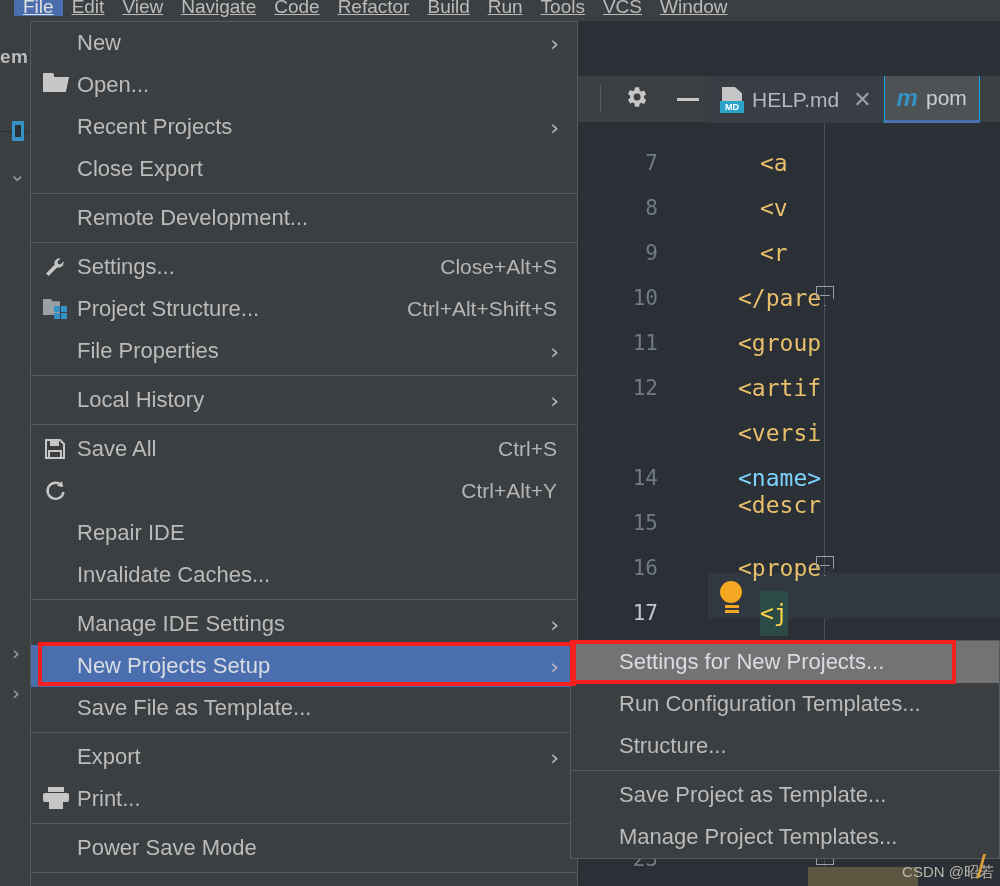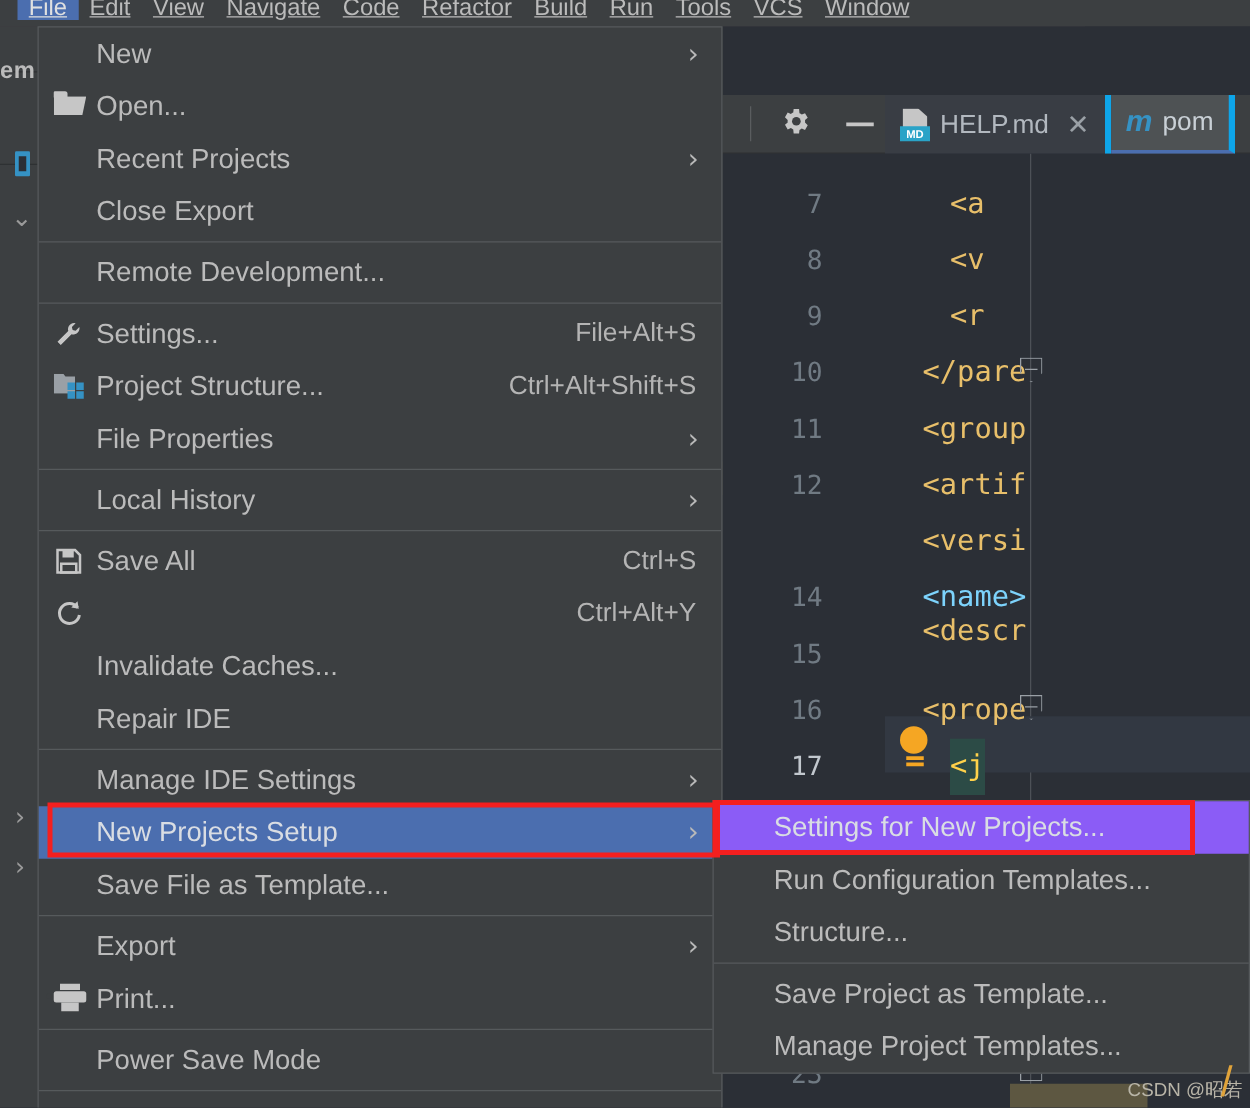--- a/index.html
+++ b/index.html
@@ -63,21 +63,21 @@
     display: flex; align-items: center;
   }
   .tb-sep { width: 1px; height: 28px; background: #5a5d5f; margin-left: 22px; }
   .gear { margin-left: 22px; }
   .minus { margin-left: 28px; width: 22px; height: 3px; background: #c6c6c6; }
 
   .tabs { position: absolute; left: 130px; top: 55px; height: 47px; display: flex; }
   .tab {
     height: 47px; display: flex; align-items: center; gap: 8px;
     padding: 0 12px; font-size: 21px; color: #b2b8bf;
-    background: #393d44; border-right: 5px solid #0ea5e9;
+    background: #393d44; border-right: 1px solid #0ea5e9;
   }
   .tab.active { background: #4e5254; color: #c9d0d6; border-bottom: 3px solid #4b6eaf; }
   .tab .md-icon {
     position: relative; width: 24px; height: 26px;
   }
   .md-icon .pg {
     position:absolute; left:2px; top:0; width:20px; height:18px; background:#c6c6c6;
     clip-path: polygon(0 0, 62% 0, 100% 38%, 100% 100%, 0 100%);
   }
   .md-icon .badge {
@@ -178,21 +178,21 @@
   
   .submenu {
     position: absolute; left: 570px; top: 640px; width: 430px;
     background: #3c3f41; border: 1px solid #565a5c;
     z-index: 45;
   }
   .smi {
     display: flex; align-items: center; height: 42px;
     padding-left: 48px; color: #bbbbbb; font-size: 22px; white-space: nowrap;
   }
-  .smi.sel { background: #8b5cf6; color: #d9dde3; }
+  .smi.sel { background: #737373; color: #d9dde3; }
 
   
   .redbox { position: absolute; border: 4px solid #f41f1f; z-index: 60; pointer-events: none; }
   #redbox-npsetup { left: 38px; top: 642px; width: 538px; height: 44px; }
   #redbox-settings { left: 570px; top: 640px; width: 386px; height: 44px; }
 </style>
 </head>
 <body>
 
 <div id="root">
@@ -346,21 +346,21 @@
 
     <div class="sep"></div>
 
     <div class="mi">
       <span class="mi-icon">
         <svg width="24" height="24" viewBox="0 0 24 24">
           <path fill="#c6c6c6" d="M17.5 3.5a5 5 0 0 0-5.9 6.3L3 18.4 5.6 21l8.6-8.6a5 5 0 0 0 6.3-5.9l-3 3-2.4-.6-.6-2.4z"></path>
         </svg>
       </span>
       <span class="label">Settings...</span>
-      <span class="accel">File+Alt+S</span>
+      <span class="accel">Close+Alt+S</span>
     </div>
 
     <div class="mi">
       <span class="mi-icon">
         <span class="ico-struct"><span class="f"></span><span class="b1"></span><span class="b2"></span><span class="b3"></span><span class="b4"></span></span>
       </span>
       <span class="label">Project Structure...</span>
       <span class="accel">Ctrl+Alt+Shift+S</span>
     </div>
 
@@ -394,25 +394,25 @@
       <span class="mi-icon">
         <svg width="24" height="24" viewBox="0 0 24 24">
           <path fill="none" stroke="#c6c6c6" stroke-width="2.4" d="M19 7a8 8 0 1 0 1.5 6"></path>
           <path fill="#c6c6c6" d="M19 2l1 6-6-1z"></path>
         </svg>
       </span>
       <span class="accel">Ctrl+Alt+Y</span>
     </div>
 
     <div class="mi">
+      <span class="label">Repair IDE</span>
+    </div>
+
+    <div class="mi">
       <span class="label">Invalidate Caches...</span>
-    </div>
-
-    <div class="mi">
-      <span class="label">Repair IDE</span>
     </div>
 
     <div class="sep"></div>
 
     <div class="mi">
       <span class="label">Manage IDE Settings</span>
       <span class="arrow">›</span>
     </div>
 
     <div class="mi sel">

